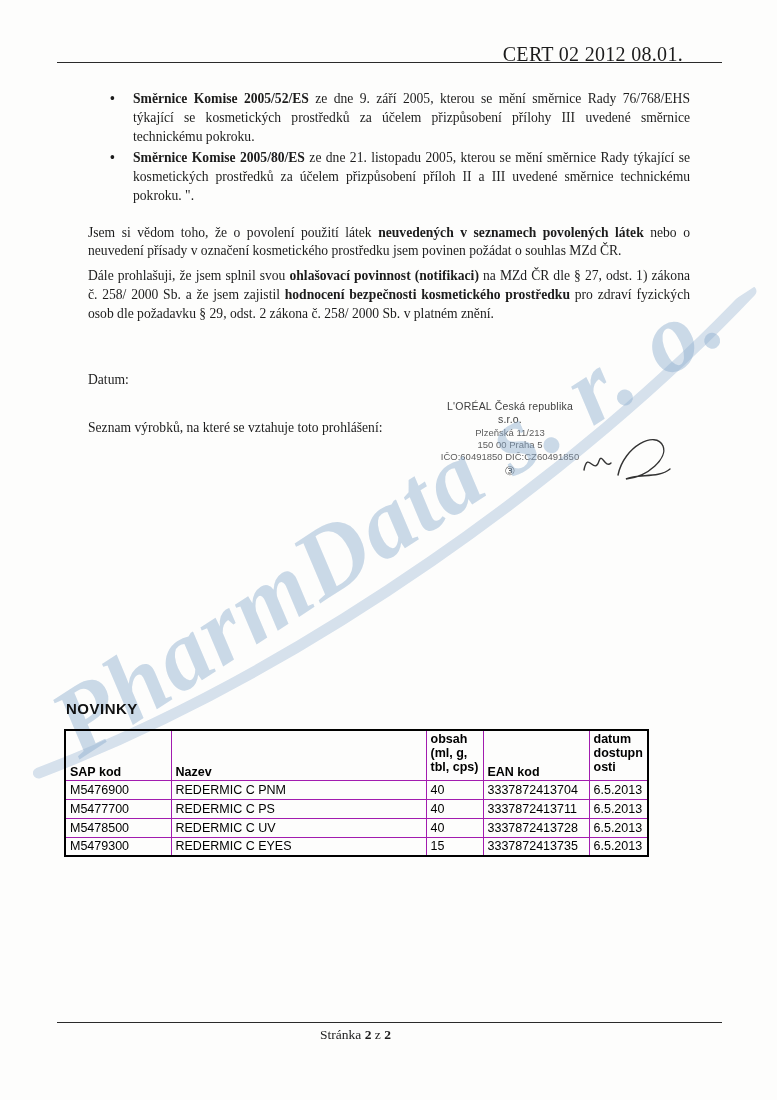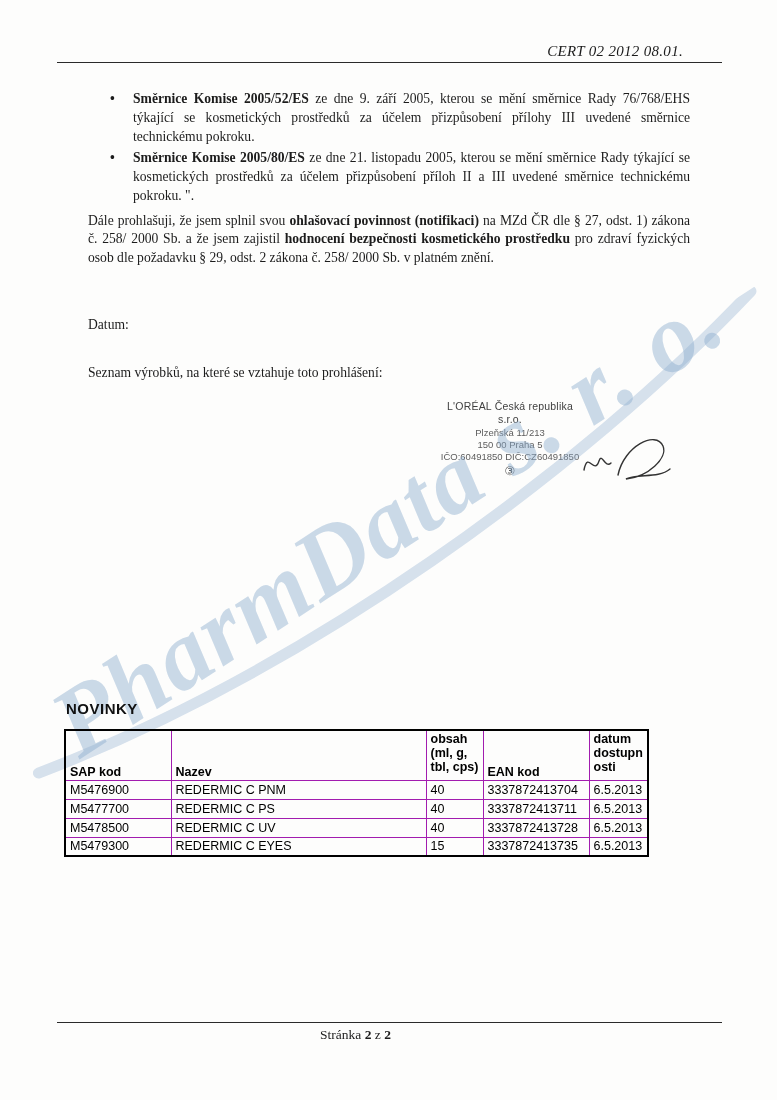--- a/index.html
+++ b/index.html
@@ -4,21 +4,21 @@
 <style>
   * { margin:0; padding:0; box-sizing:border-box; }
   html,body { background:#ffffff; }
   .page {
     position:relative; width:777px; height:1100px; margin:0 auto;
     background:#fdfdfc; color:#1c1c1c; overflow:hidden;
     font-family:"Liberation Serif", serif;
   }
   .header-ref {
     position:absolute; top:43px; right:94px;
-    font-style:italic; font-size:15px; letter-spacing:.3px;
+    font-size:20px; letter-spacing:.3px;
   }
   .rule { position:absolute; left:57px; width:665px; border-top:1.6px solid #2a2a2a; }
   .rule-top { top:62px; }
   .rule-bottom { top:1022px; }
 
   .content {
     position:absolute; left:88px; top:90px; width:602px;
     font-size:13.6px; line-height:1.38; text-align:justify;
   }
   .bullet-item { display:flex; margin-bottom:3px; }
@@ -100,20 +100,21 @@
     <div class="bullet-item">
       <span class="bullet-dot">•</span>
       <span class="bullet-text"><span class="b">Směrnice Komise 2005/52/ES</span><span> ze dne 9. září 2005, kterou se mění směrnice Rady 76/768/EHS týkající se kosmetických prostředků za účelem přizpůsobení přílohy III uvedené směrnice technickému pokroku.</span></span>
     </div>
 
     <div class="bullet-item">
       <span class="bullet-dot">•</span>
       <span class="bullet-text"><span class="b">Směrnice Komise 2005/80/ES</span><span> ze dne 21. listopadu 2005, kterou se mění směrnice Rady týkající se kosmetických prostředků za účelem přizpůsobení příloh II a III uvedené směrnice technickému pokroku. ".</span></span>
     </div>
 
+    <p class="para-1"><span>Jsem si vědom toho, že o povolení použití látek </span><span class="b">neuvedených v seznamech povolených látek</span><span> nebo o neuvedení přísady v označení kosmetického prostředku jsem povinen požádat o souhlas MZd ČR.</span></p>
 
     <p class="para-2"><span>Dále prohlašuji, že jsem splnil svou </span><span class="b">ohlašovací povinnost (notifikaci)</span><span> na MZd ČR dle § 27, odst. 1) zákona č. 258/ 2000 Sb. a že jsem zajistil </span><span class="b">hodnocení bezpečnosti kosmetického prostředku</span><span> pro zdraví fyzických osob dle požadavku § 29, odst. 2 zákona č. 258/ 2000 Sb. v platném znění.</span></p>
 
 
     <p class="label-datum">Datum:</p>
 
     <p class="label-seznam">Seznam výrobků, na které se vztahuje toto prohlášení:</p>
   </div>
 
   <div class="stamp">

